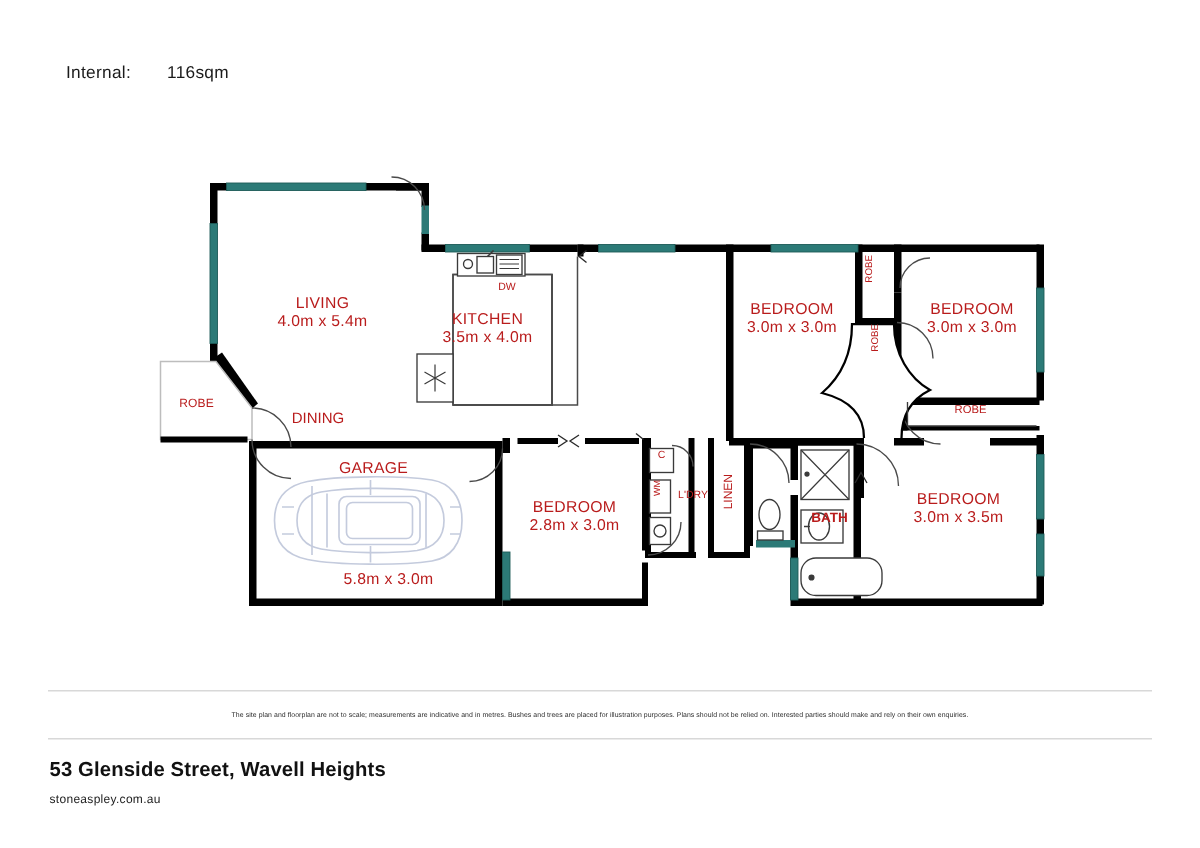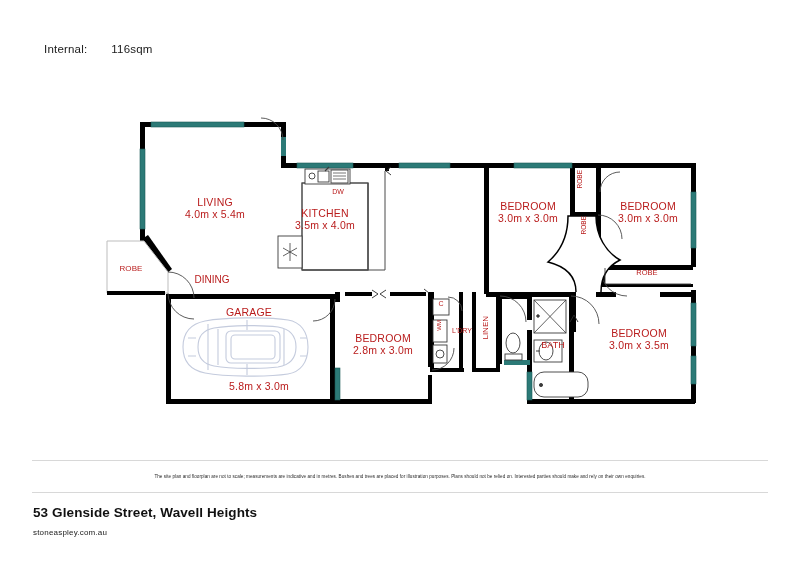--- a/index.html
+++ b/index.html
@@ -385,21 +385,21 @@
   <div class="rmlabel" style="left:433px; top:320px; width:14px; height:22px; font-size:6px;">
     <span class="vert">WM</span>
   </div>
 
   <div class="rmlabel" style="left:448px; top:327px; width:28px; font-size:7px;">L'DRY</div>
 
   <div class="rmlabel" style="left:478px; top:316px; width:16px; height:42px; font-size:8px;">
     <span class="vert">LINEN</span>
   </div>
 
-  <div class="rmlabel" style="left:534px; top:340px; width:38px; font-size:9px;">BATH</div>
+  <div class="rmlabel" style="left:534px; top:340px; width:38px; font-size:9px;font-weight:bold;">BATH</div>
 
   <div class="rmlabel" style="left:574px; top:170px; width:12px; height:40px; font-size:6.5px;">
     <span class="vert">ROBE</span>
   </div>
 
   <div class="rmlabel" style="left:578px; top:216px; width:12px; height:40px; font-size:6.5px;">
     <span class="vert">ROBE</span>
   </div>
 
   <div class="rmlabel" style="left:625px; top:269px; width:44px; font-size:7.5px;">ROBE</div>

